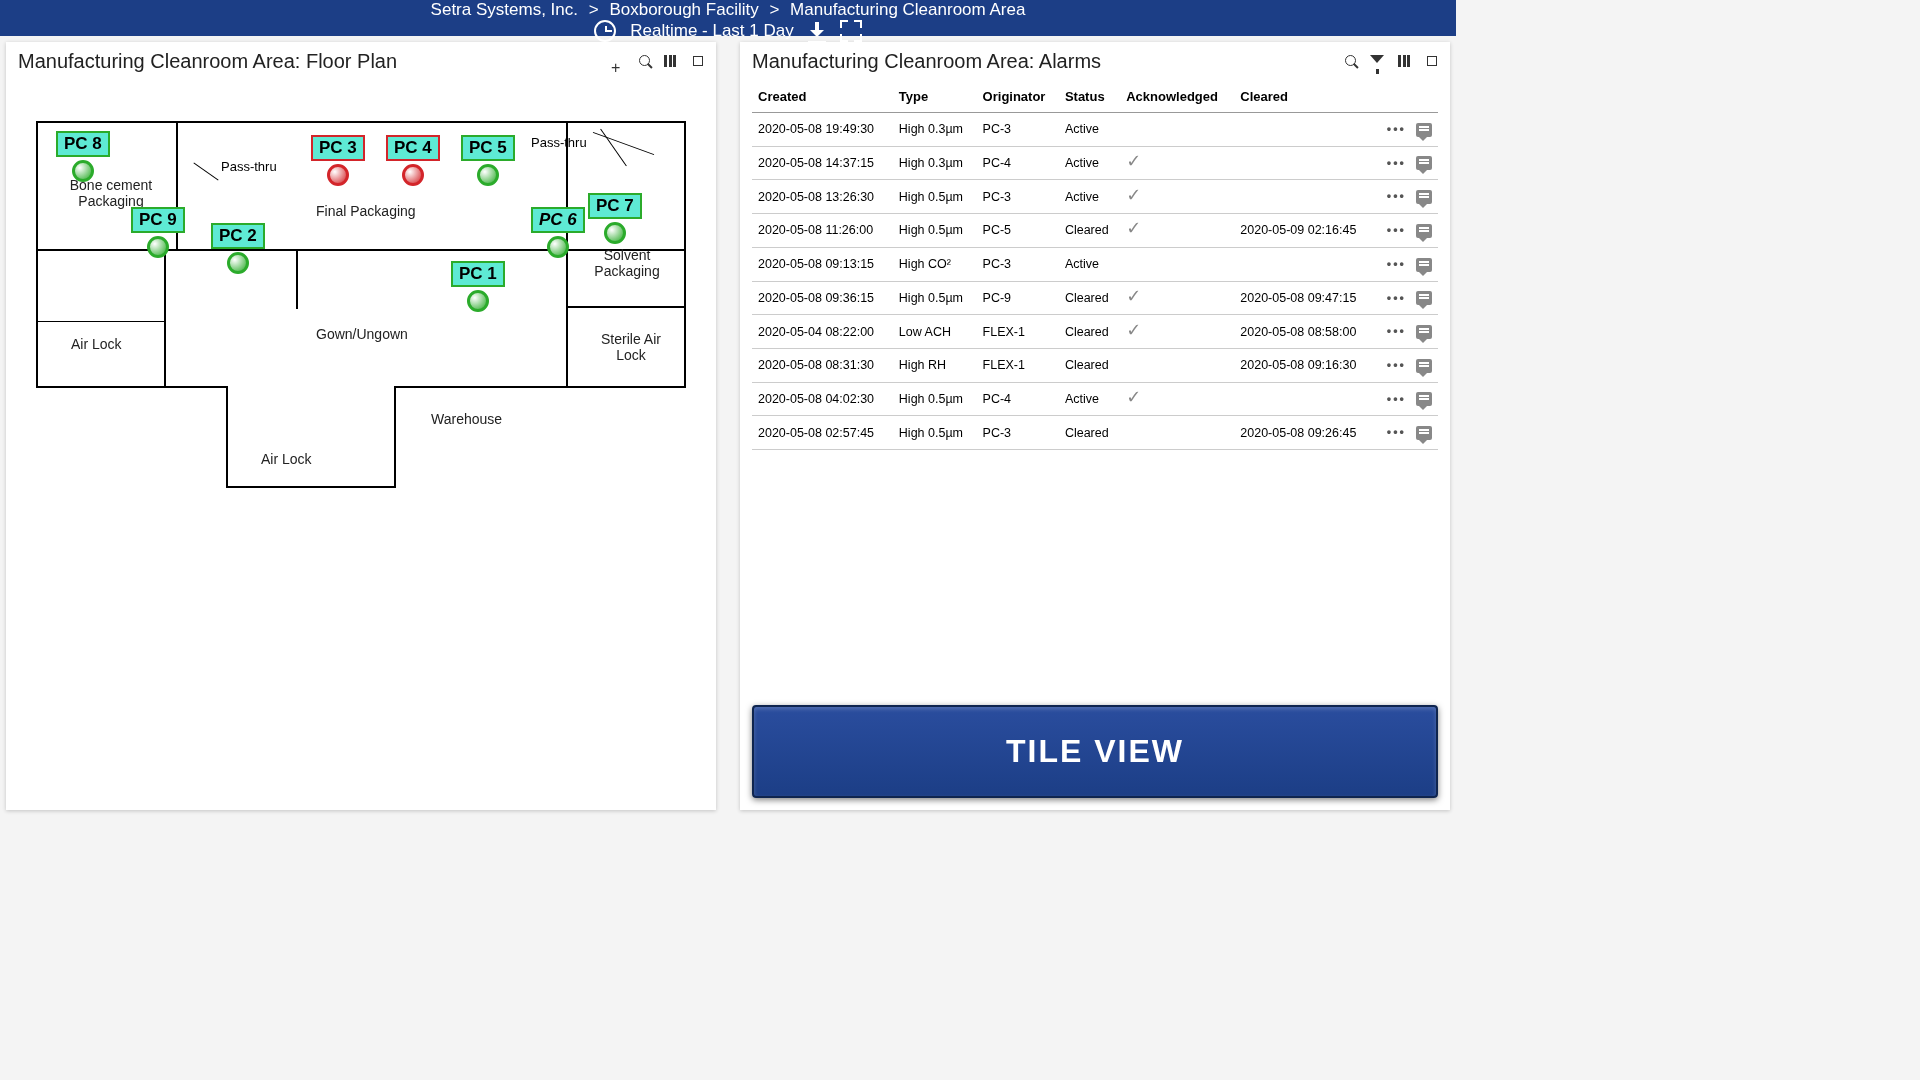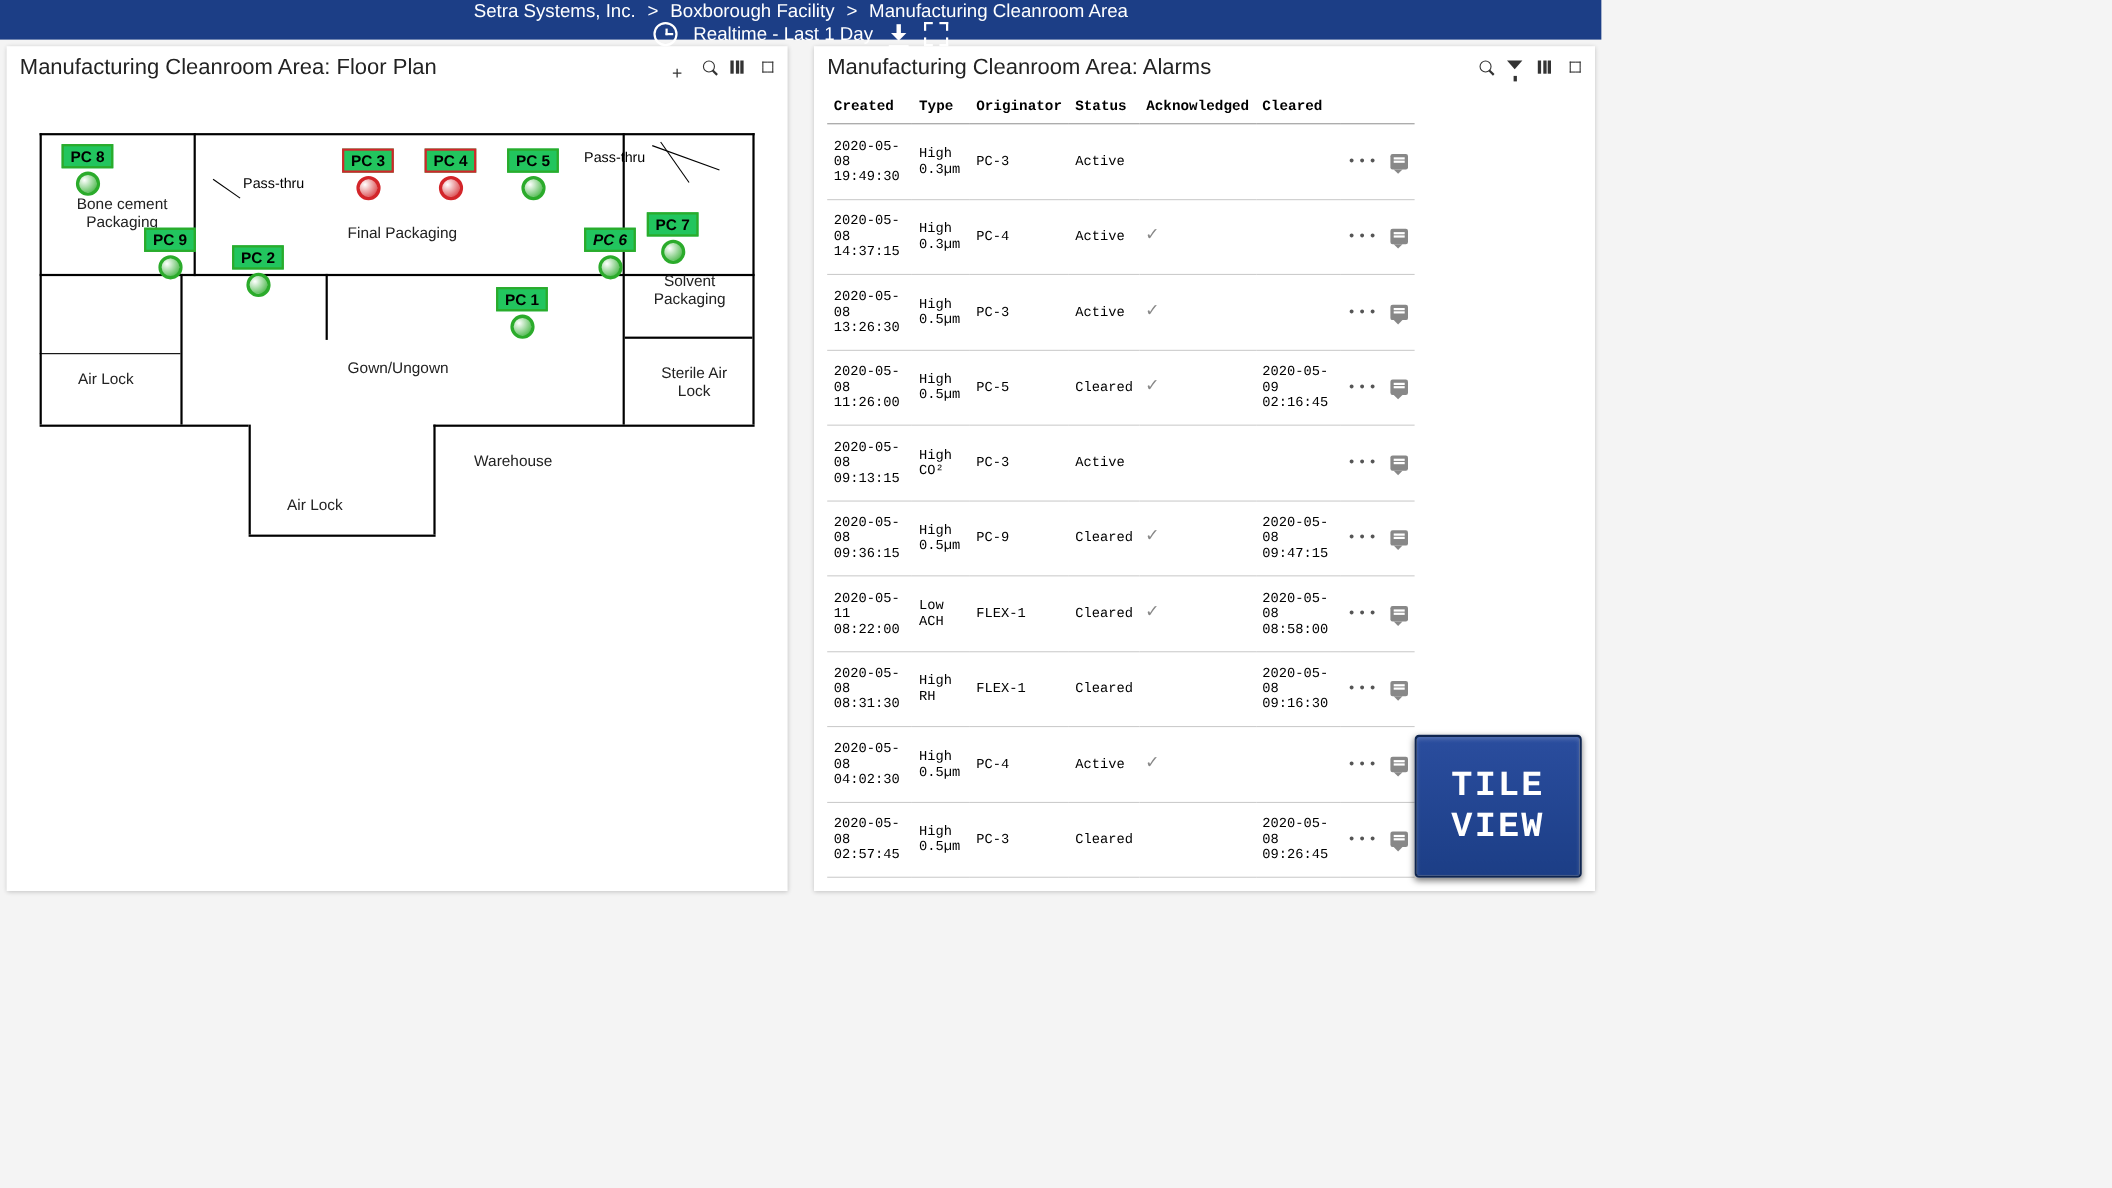--- a/index.html
+++ b/index.html
@@ -112,44 +112,43 @@
     position:absolute;background:#000;
   }
   .room-label{
     position:absolute;font-size:14px;color:#222;text-align:center;
   }
   .sensor{
     position:absolute;
     text-align:center;
   }
   .sensor .tag{
-    font-size:14px;
+    font-size:17px;
     padding:1px 6px;
     border:2px solid;
-    background:#22c55e;
+    background:#5eead4;
     font-weight:600;
     display:inline-block;
     min-width:38px;
   }
   .sensor .dot{
     width:22px;height:22px;border-radius:50%;margin:3px auto 0;border:3px solid;
   }
   .sensor.ok .tag{border-color:#2bab2b;color:#000;}
   .sensor.ok .dot{border-color:#2bab2b;background:radial-gradient(circle at 30% 30%,#fff,#2bab2b);}
   .sensor.alarm .tag{border-color:#d3252a;color:#000;}
   .sensor.alarm .dot{border-color:#d3252a;background:radial-gradient(circle at 30% 30%,#fff,#d3252a);}
   .passthru{position:absolute;font-size:13px;}
   .line{position:absolute;background:#000;height:1px;}
 
   
   .alarms-body{
     flex:1;
     display:flex;
-    flex-direction:row;
-    font-family:Liberation Mono, monospace;
+    flex-direction:column;
   }
   table.alarms{
     width:100%;
     border-collapse:collapse;
     font-size:12.5px;
   }
   table.alarms th{
     text-align:left;
     font-weight:700;
     font-size:13px;
@@ -373,21 +372,21 @@
             <tr>
               <td>2020-05-08 09:36:15</td>
               <td>High 0.5µm</td>
               <td>PC-9</td>
               <td>Cleared</td>
               <td><span class="acked-check">✓</span></td>
               <td>2020-05-08 09:47:15</td>
               <td class="row-actions"><span class="dots">•••</span><span class="chat-ico"><span class="lines"></span></span></td>
             </tr>
             <tr>
-              <td>2020-05-11 08:22:00</td>
+              <td>2020-05-04 08:22:00</td>
               <td>Low ACH</td>
               <td>FLEX-1</td>
               <td>Cleared</td>
               <td><span class="acked-check">✓</span></td>
               <td>2020-05-08 08:58:00</td>
               <td class="row-actions"><span class="dots">•••</span><span class="chat-ico"><span class="lines"></span></span></td>
             </tr>
             <tr>
               <td>2020-05-08 08:31:30</td>
               <td>High RH</td>

